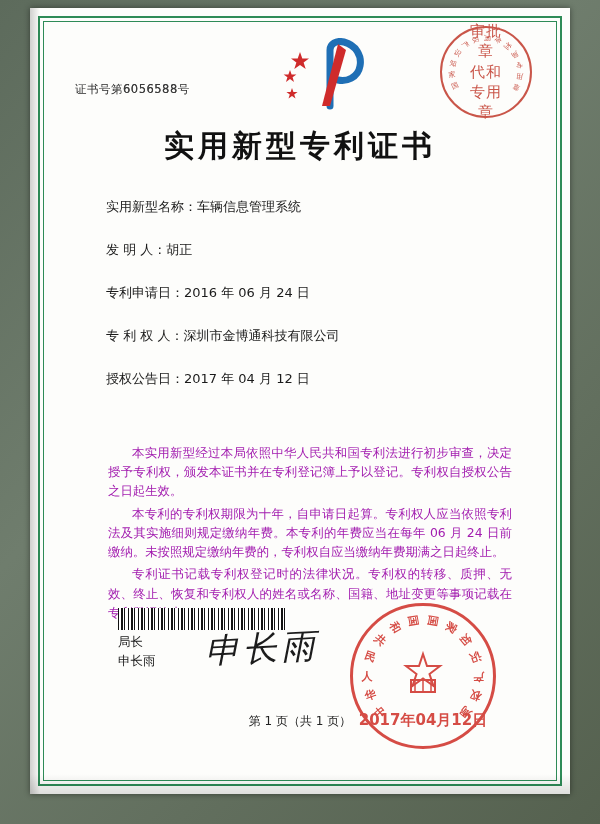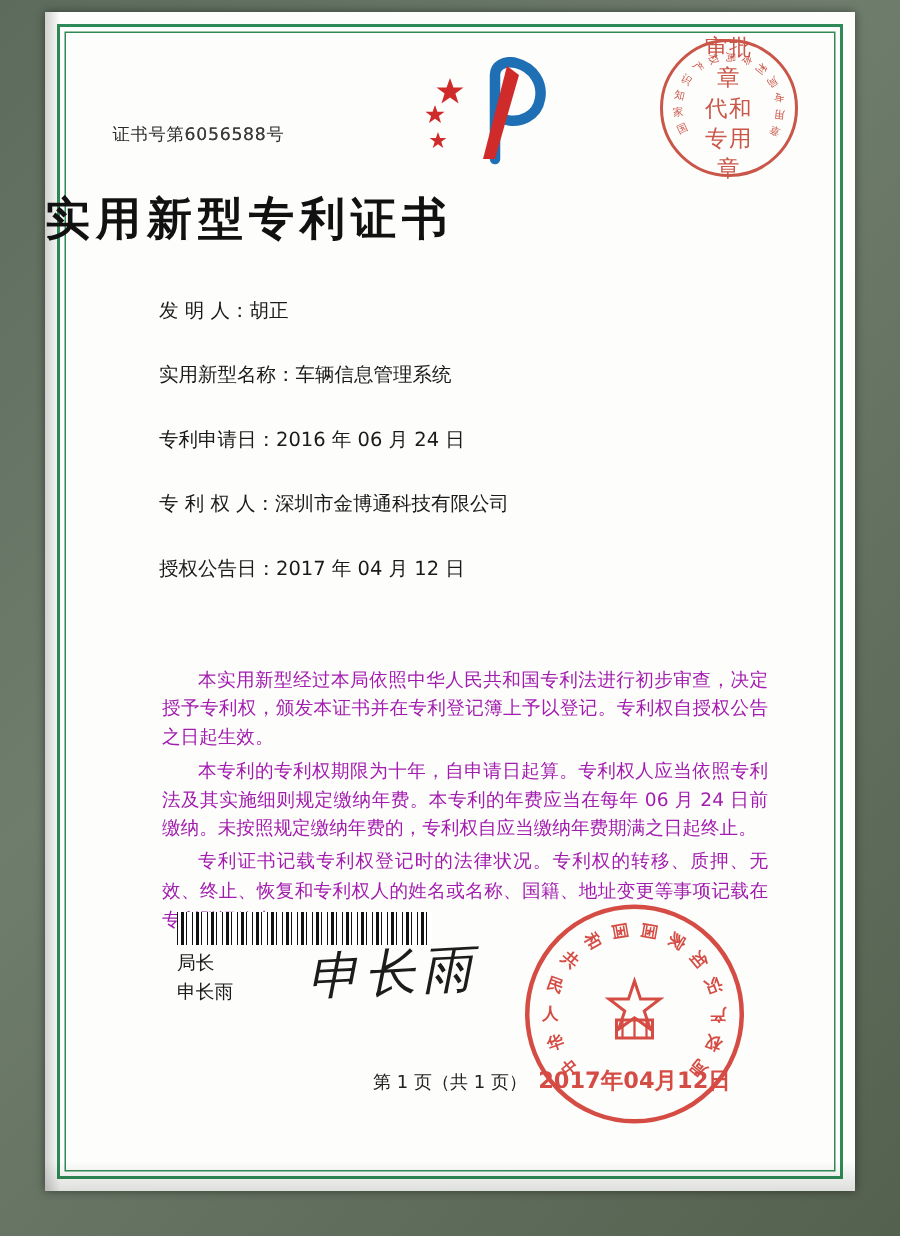--- a/index.html
+++ b/index.html
@@ -105,20 +105,21 @@
     font-size: 15px;
     line-height: 1.35;
     letter-spacing: 1px;
     color: #c0392b;
   }
   .title {
     position: absolute;
     left: 0;
     right: 0;
     top: 118px;
+    text-align: center;
     font-size: 30px;
     font-weight: bold;
     letter-spacing: 4px;
     color: #111;
     font-family: "DejaVu Sans", "Liberation Sans", sans-serif;
   }
   .fields {
     position: absolute;
     left: 76px;
     top: 190px;
@@ -289,24 +290,24 @@
       <div class="center-lines">
         <div>审批章</div>
         <div>代和专用章</div>
       </div>
     </div>
 
     <div class="title">实用新型专利证书</div>
 
     <div class="fields">
       <div class="field-row">
+        <span class="field-label">实用新型名称：</span><span class="field-value">车辆信息管理系统</span>
+      </div>
+      <div class="field-row">
         <span class="field-label">发 明 人：</span><span class="field-value">胡正</span>
-      </div>
-      <div class="field-row">
-        <span class="field-label">实用新型名称：</span><span class="field-value">车辆信息管理系统</span>
       </div>
       <div class="field-row">
         <span class="field-label">专利申请日：</span><span class="field-value">2016 年 06 月 24 日</span>
       </div>
       <div class="field-row">
         <span class="field-label">专 利 权 人：</span><span class="field-value">深圳市金博通科技有限公司</span>
       </div>
       <div class="field-row">
         <span class="field-label">授权公告日：</span><span class="field-value">2017 年 04 月 12 日</span>
       </div>

